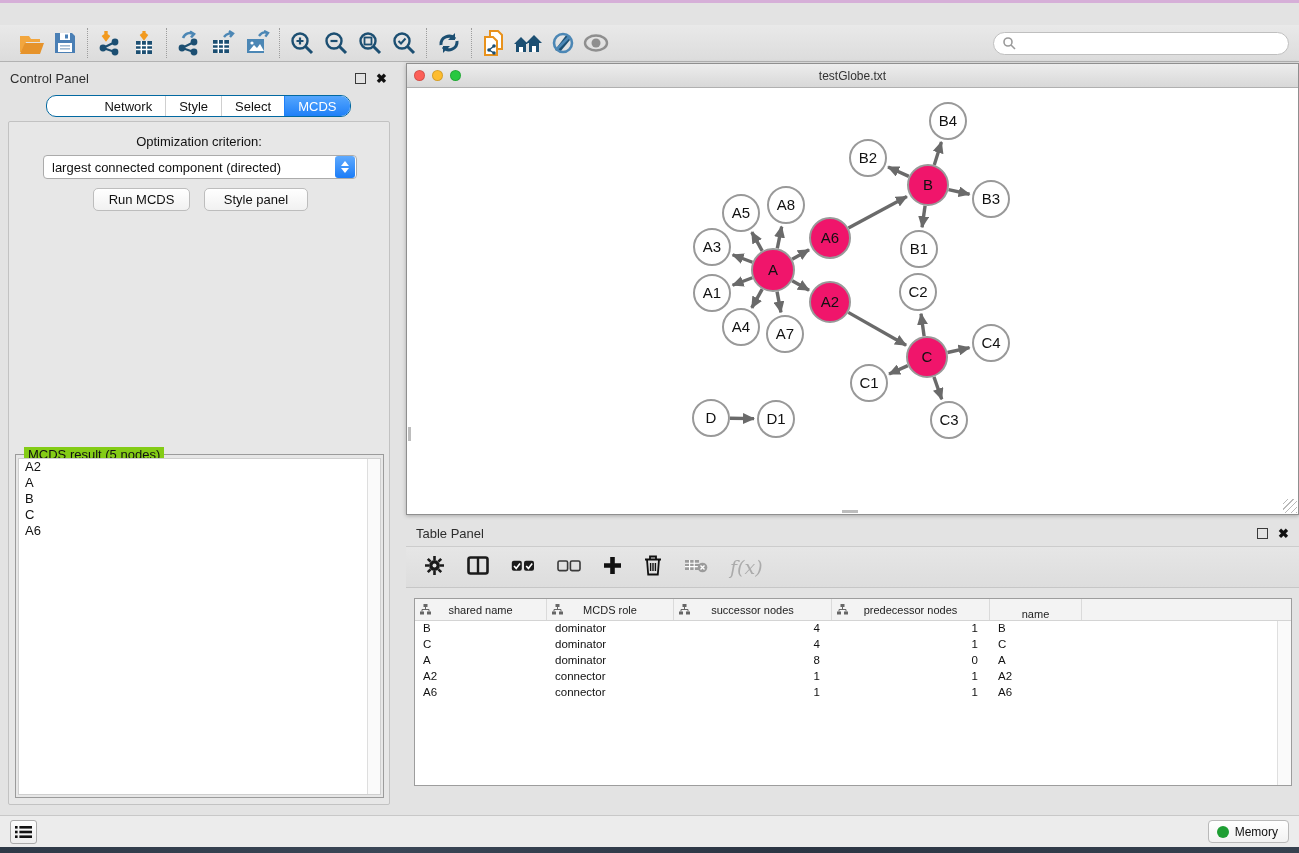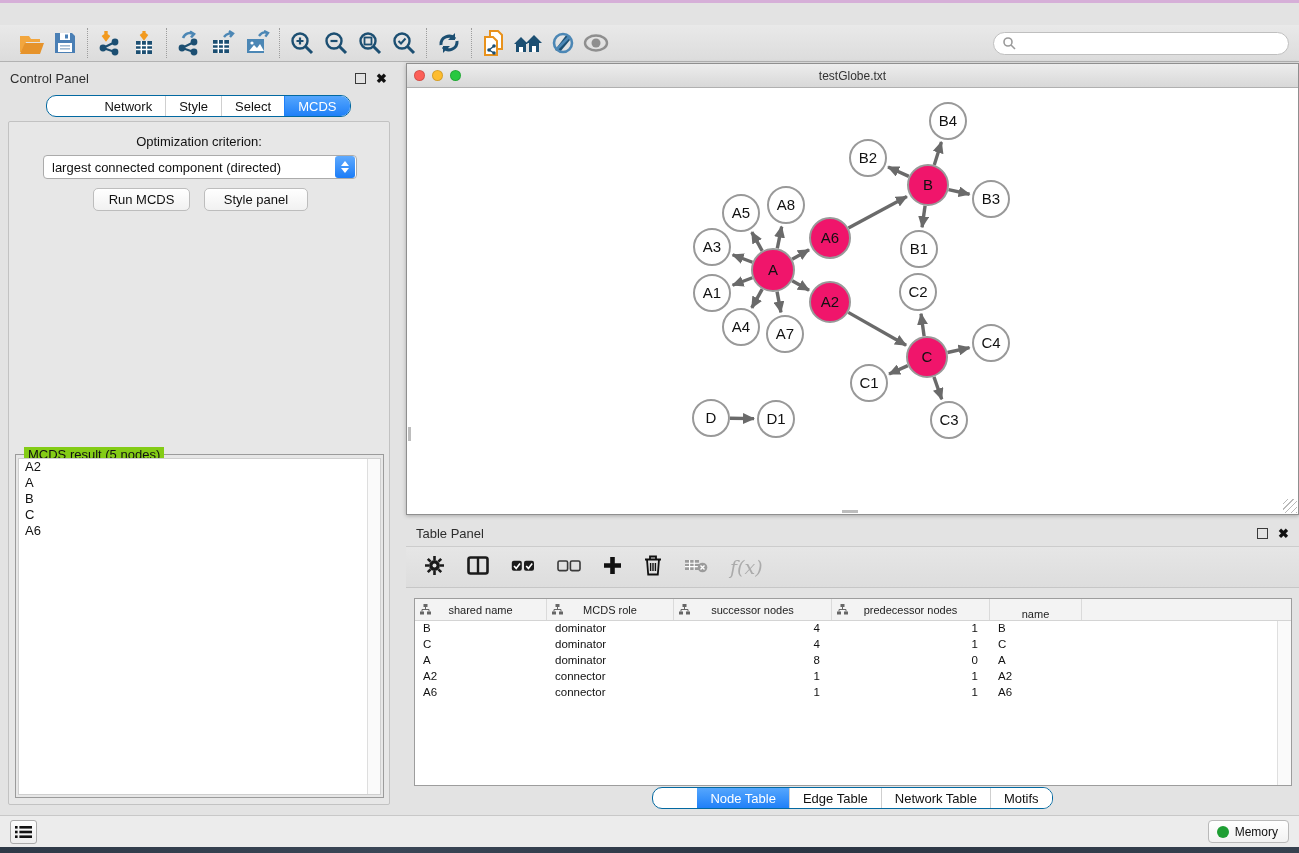--- a/index.html
+++ b/index.html
@@ -507,28 +507,20 @@
           <div class="trow">
             <div class="tcell" style="width: 132px;">A6</div>
             <div class="tcell" style="width: 127px;">connector</div>
             <div class="tcell right" style="width: 158px;">1</div>
             <div class="tcell right" style="width: 158px;">1</div>
             <div class="tcell" style="width: 92px;">A6</div>
           </div>
         </div>
       <div id="tbl-scroll"></div>
     </div>
-    <div id="tp-tabs">
-        <div class="seg" id="tp-tabseg">
-          <div class="tab sel">Node Table</div>
-          <div class="tab">Edge Table</div>
-          <div class="tab">Network Table</div>
-          <div class="tab">Motifs</div>
-        </div>
-      </div>
   </div>
 
   <div id="statusbar">
     <span id="list-btn">
       <svg width="17" height="14" viewBox="0 0 17 14">
           <rect x="0" y="1" width="2.6" height="2.6" fill="#111"></rect>
           <rect x="4.4" y="1" width="12.6" height="2.6" fill="#111"></rect>
           <rect x="0" y="5.7" width="2.6" height="2.6" fill="#111"></rect>
           <rect x="4.4" y="5.7" width="12.6" height="2.6" fill="#111"></rect>
           <rect x="0" y="10.4" width="2.6" height="2.6" fill="#111"></rect>

